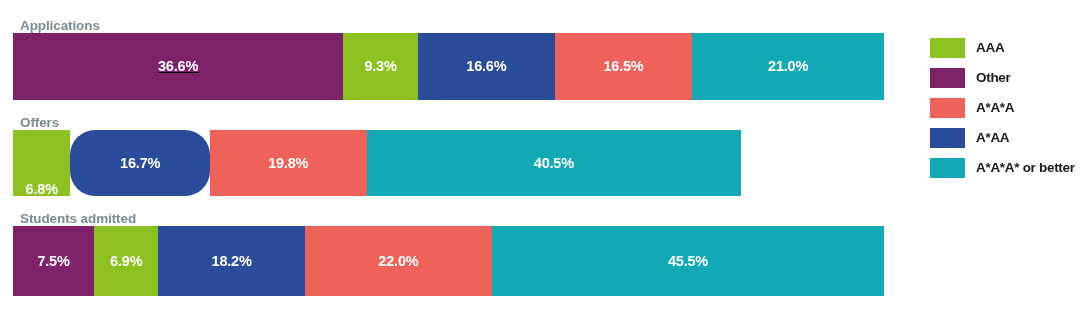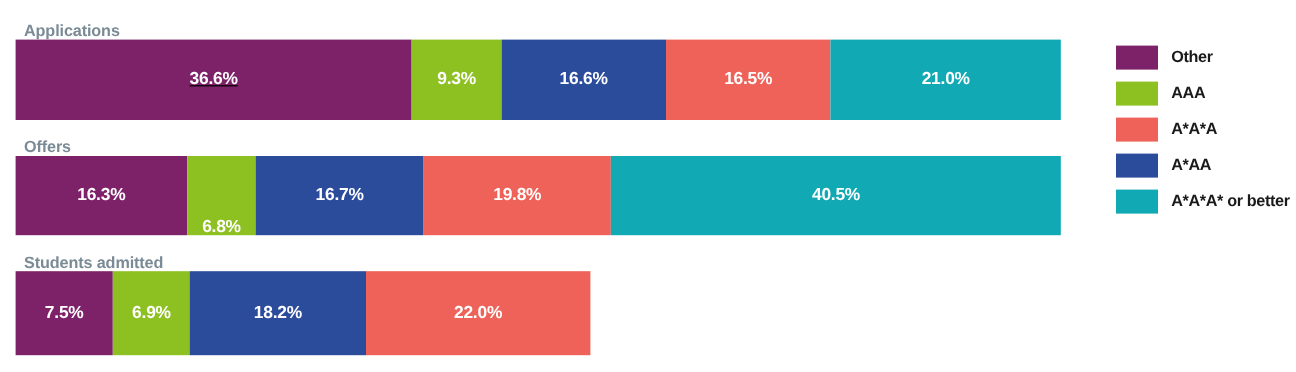--- a/index.html
+++ b/index.html
@@ -129,27 +129,24 @@
         </div>
         <div class="seg" style="background: rgb(16, 169, 180); flex: 0 0 22%;">
           <span class="seg-label" style="color: rgb(255, 255, 255);">21.0%</span>
         </div>
       </div>
     </div>
 
     <div class="row" id="row-offers">
       <div class="row-label" style="color: rgb(123, 139, 150);">Offers</div>
       <div class="bar">
-        <div class="seg" style="background: rgb(125, 34, 105); flex: 0 0 16.4%;">
-          <span class="seg-label" style="color: rgb(255, 255, 255);">16.3%</span>
-        </div>
         <div class="seg" style="background: rgb(141, 192, 33); flex: 0 0 6.6%; align-items: flex-end;">
           <span class="seg-label" style="color: rgb(255, 255, 255);">6.8%</span>
         </div>
-        <div class="seg" style="background: rgb(43, 75, 155); flex: 0 0 16%;">
+        <div class="seg" style="background: rgb(43, 75, 155); flex: 0 0 16%; border-radius: 25px;">
           <span class="seg-label" style="color: rgb(255, 255, 255);">16.7%</span>
         </div>
         <div class="seg" style="background: rgb(239, 98, 89); flex: 0 0 18%;">
           <span class="seg-label" style="color: rgb(255, 255, 255);">19.8%</span>
         </div>
         <div class="seg" style="background: rgb(16, 169, 180); flex: 0 0 43%;">
           <span class="seg-label" style="color: rgb(255, 255, 255);">40.5%</span>
         </div>
       </div>
     </div>
@@ -162,35 +159,38 @@
         </div>
         <div class="seg" style="background: rgb(141, 192, 33); flex: 0 0 7.4%;">
           <span class="seg-label" style="color: rgb(255, 255, 255);">6.9%</span>
         </div>
         <div class="seg" style="background: rgb(43, 75, 155); flex: 0 0 16.8%;">
           <span class="seg-label" style="color: rgb(255, 255, 255);">18.2%</span>
         </div>
         <div class="seg" style="background: rgb(239, 98, 89); flex: 0 0 21.5%;">
           <span class="seg-label" style="color: rgb(255, 255, 255);">22.0%</span>
         </div>
+        <div class="seg" style="background: rgb(16, 169, 180); flex: 0 0 45%;">
+          <span class="seg-label" style="color: rgb(255, 255, 255);">45.5%</span>
+        </div>
       </div>
     </div>
 
   </div>
 
   <div class="legend">
+    <div class="legend-item">
+      <span class="legend-swatch" style="background: rgb(141, 192, 33);"></span>
+      <span class="legend-text" style="color: rgb(26, 26, 26);">AAA</span>
+    </div>
     <div class="legend-item">
       <span class="legend-swatch" style="background: rgb(125, 34, 105);"></span>
       <span class="legend-text" style="color: rgb(26, 26, 26);">Other</span>
     </div>
     <div class="legend-item">
-      <span class="legend-swatch" style="background: rgb(141, 192, 33);"></span>
-      <span class="legend-text" style="color: rgb(26, 26, 26);">AAA</span>
-    </div>
-    <div class="legend-item">
       <span class="legend-swatch" style="background: rgb(239, 98, 89);"></span>
       <span class="legend-text" style="color: rgb(26, 26, 26);">A*A*A</span>
     </div>
     <div class="legend-item">
       <span class="legend-swatch" style="background: rgb(43, 75, 155);"></span>
       <span class="legend-text" style="color: rgb(26, 26, 26);">A*AA</span>
     </div>
     <div class="legend-item">
       <span class="legend-swatch" style="background: rgb(16, 169, 180);"></span>
       <span class="legend-text" style="color: rgb(26, 26, 26);">A*A*A* or better</span>

